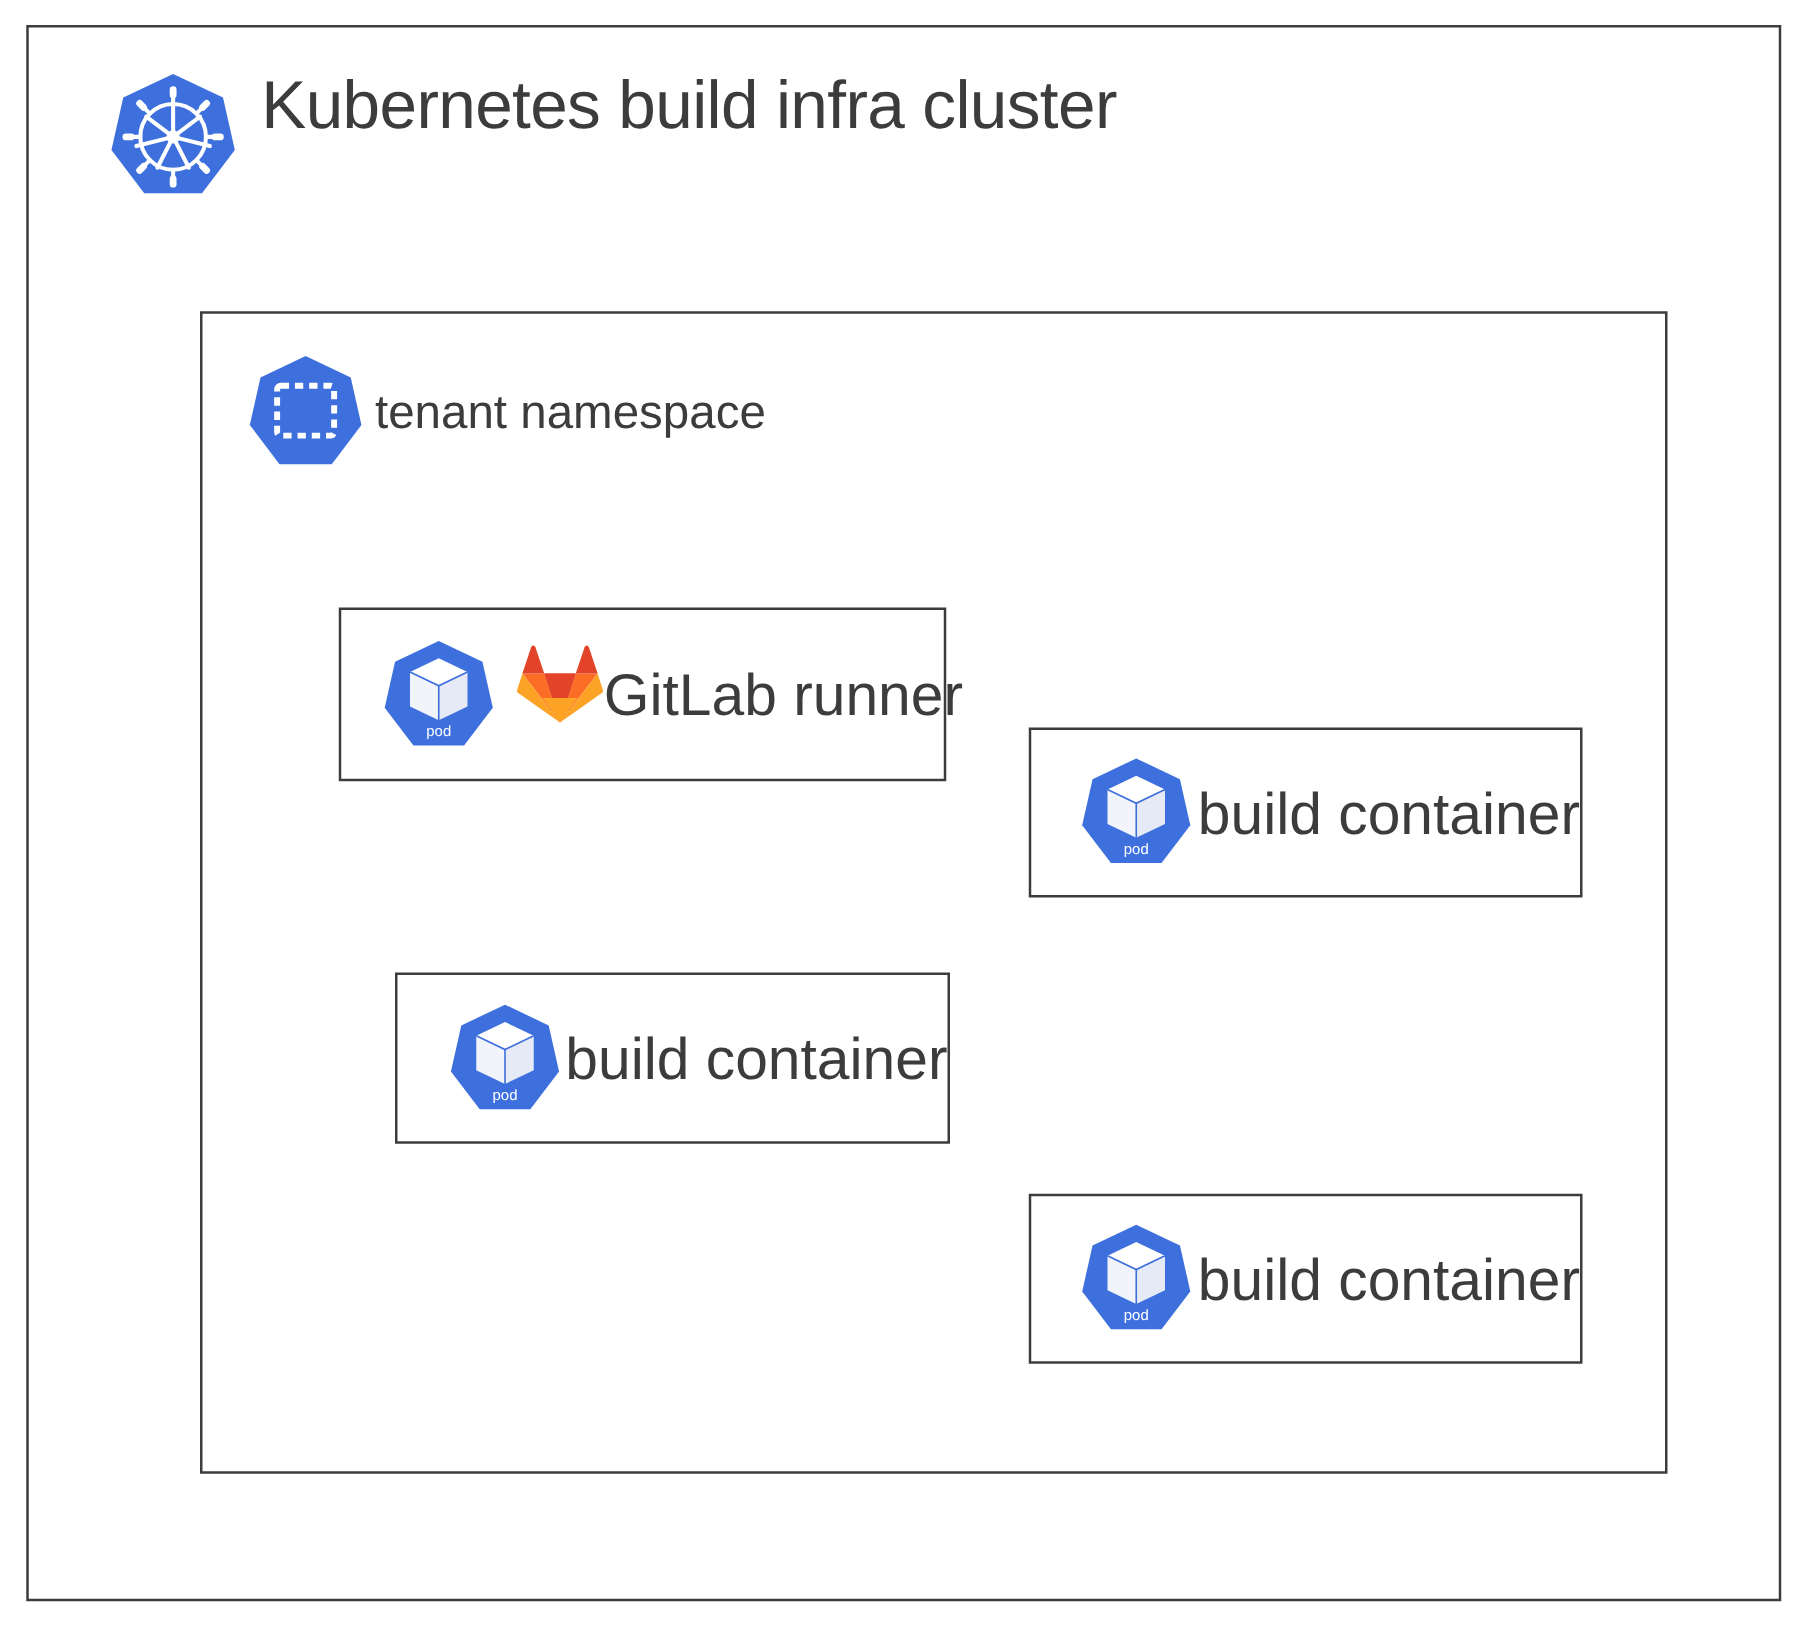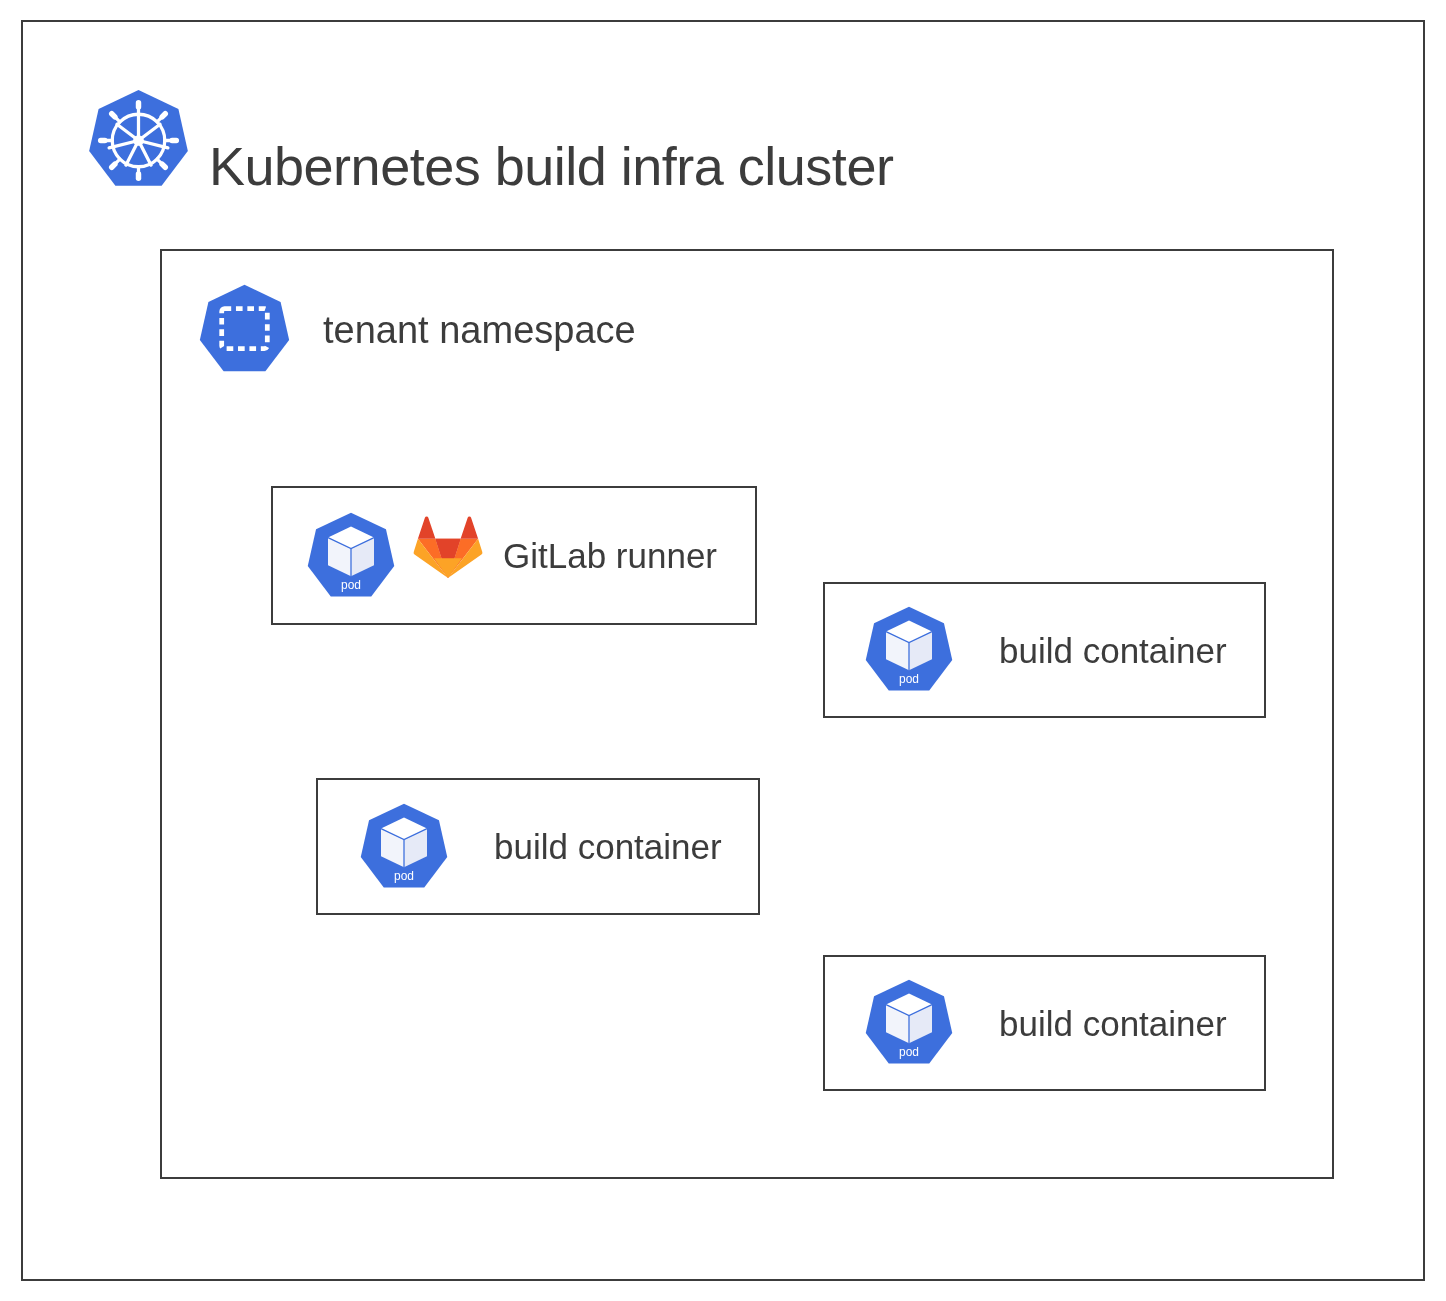--- a/index.html
+++ b/index.html
@@ -30,23 +30,23 @@
     height: 1261px;
     border: 2px solid #3c3c3c;
     background: #ffffff;
     box-sizing: border-box;
   }
 
   
   .title-row {
     position: absolute;
     left: 86px;
-    top: 88px;
+    top: 57px;
     display: flex;
-    align-items: flex-end;
+    align-items: flex-start;
     gap: 18px;
   }
   .title-text {
     font-size: 54px;
     font-weight: 400;
     color: #3c3c3c;
     letter-spacing: -0.5px;
     white-space: nowrap;
     line-height: 1;
   }
@@ -62,21 +62,21 @@
     background: #ffffff;
     box-sizing: border-box;
   }
 
   .namespace-header {
     position: absolute;
     left: 197px;
     top: 282px;
     display: flex;
     align-items: center;
-    gap: 31px;
+    gap: 8px;
   }
   .namespace-label {
     font-size: 38px;
     font-weight: 400;
     color: #3c3c3c;
     white-space: nowrap;
     line-height: 1;
   }
 
   
@@ -87,21 +87,21 @@
     box-sizing: border-box;
     display: flex;
     align-items: center;
   }
   .card .card-icons {
     display: flex;
     align-items: flex-start;
     flex: 0 0 auto;
   }
   .card-label {
-    font-size: 35px;
+    font-size: 47px;
     font-weight: 400;
     color: #3c3c3c;
     white-space: nowrap;
     line-height: 1;
   }
 
   
   .card-gitlab-runner {
     left: 271px;
     top: 486px;

